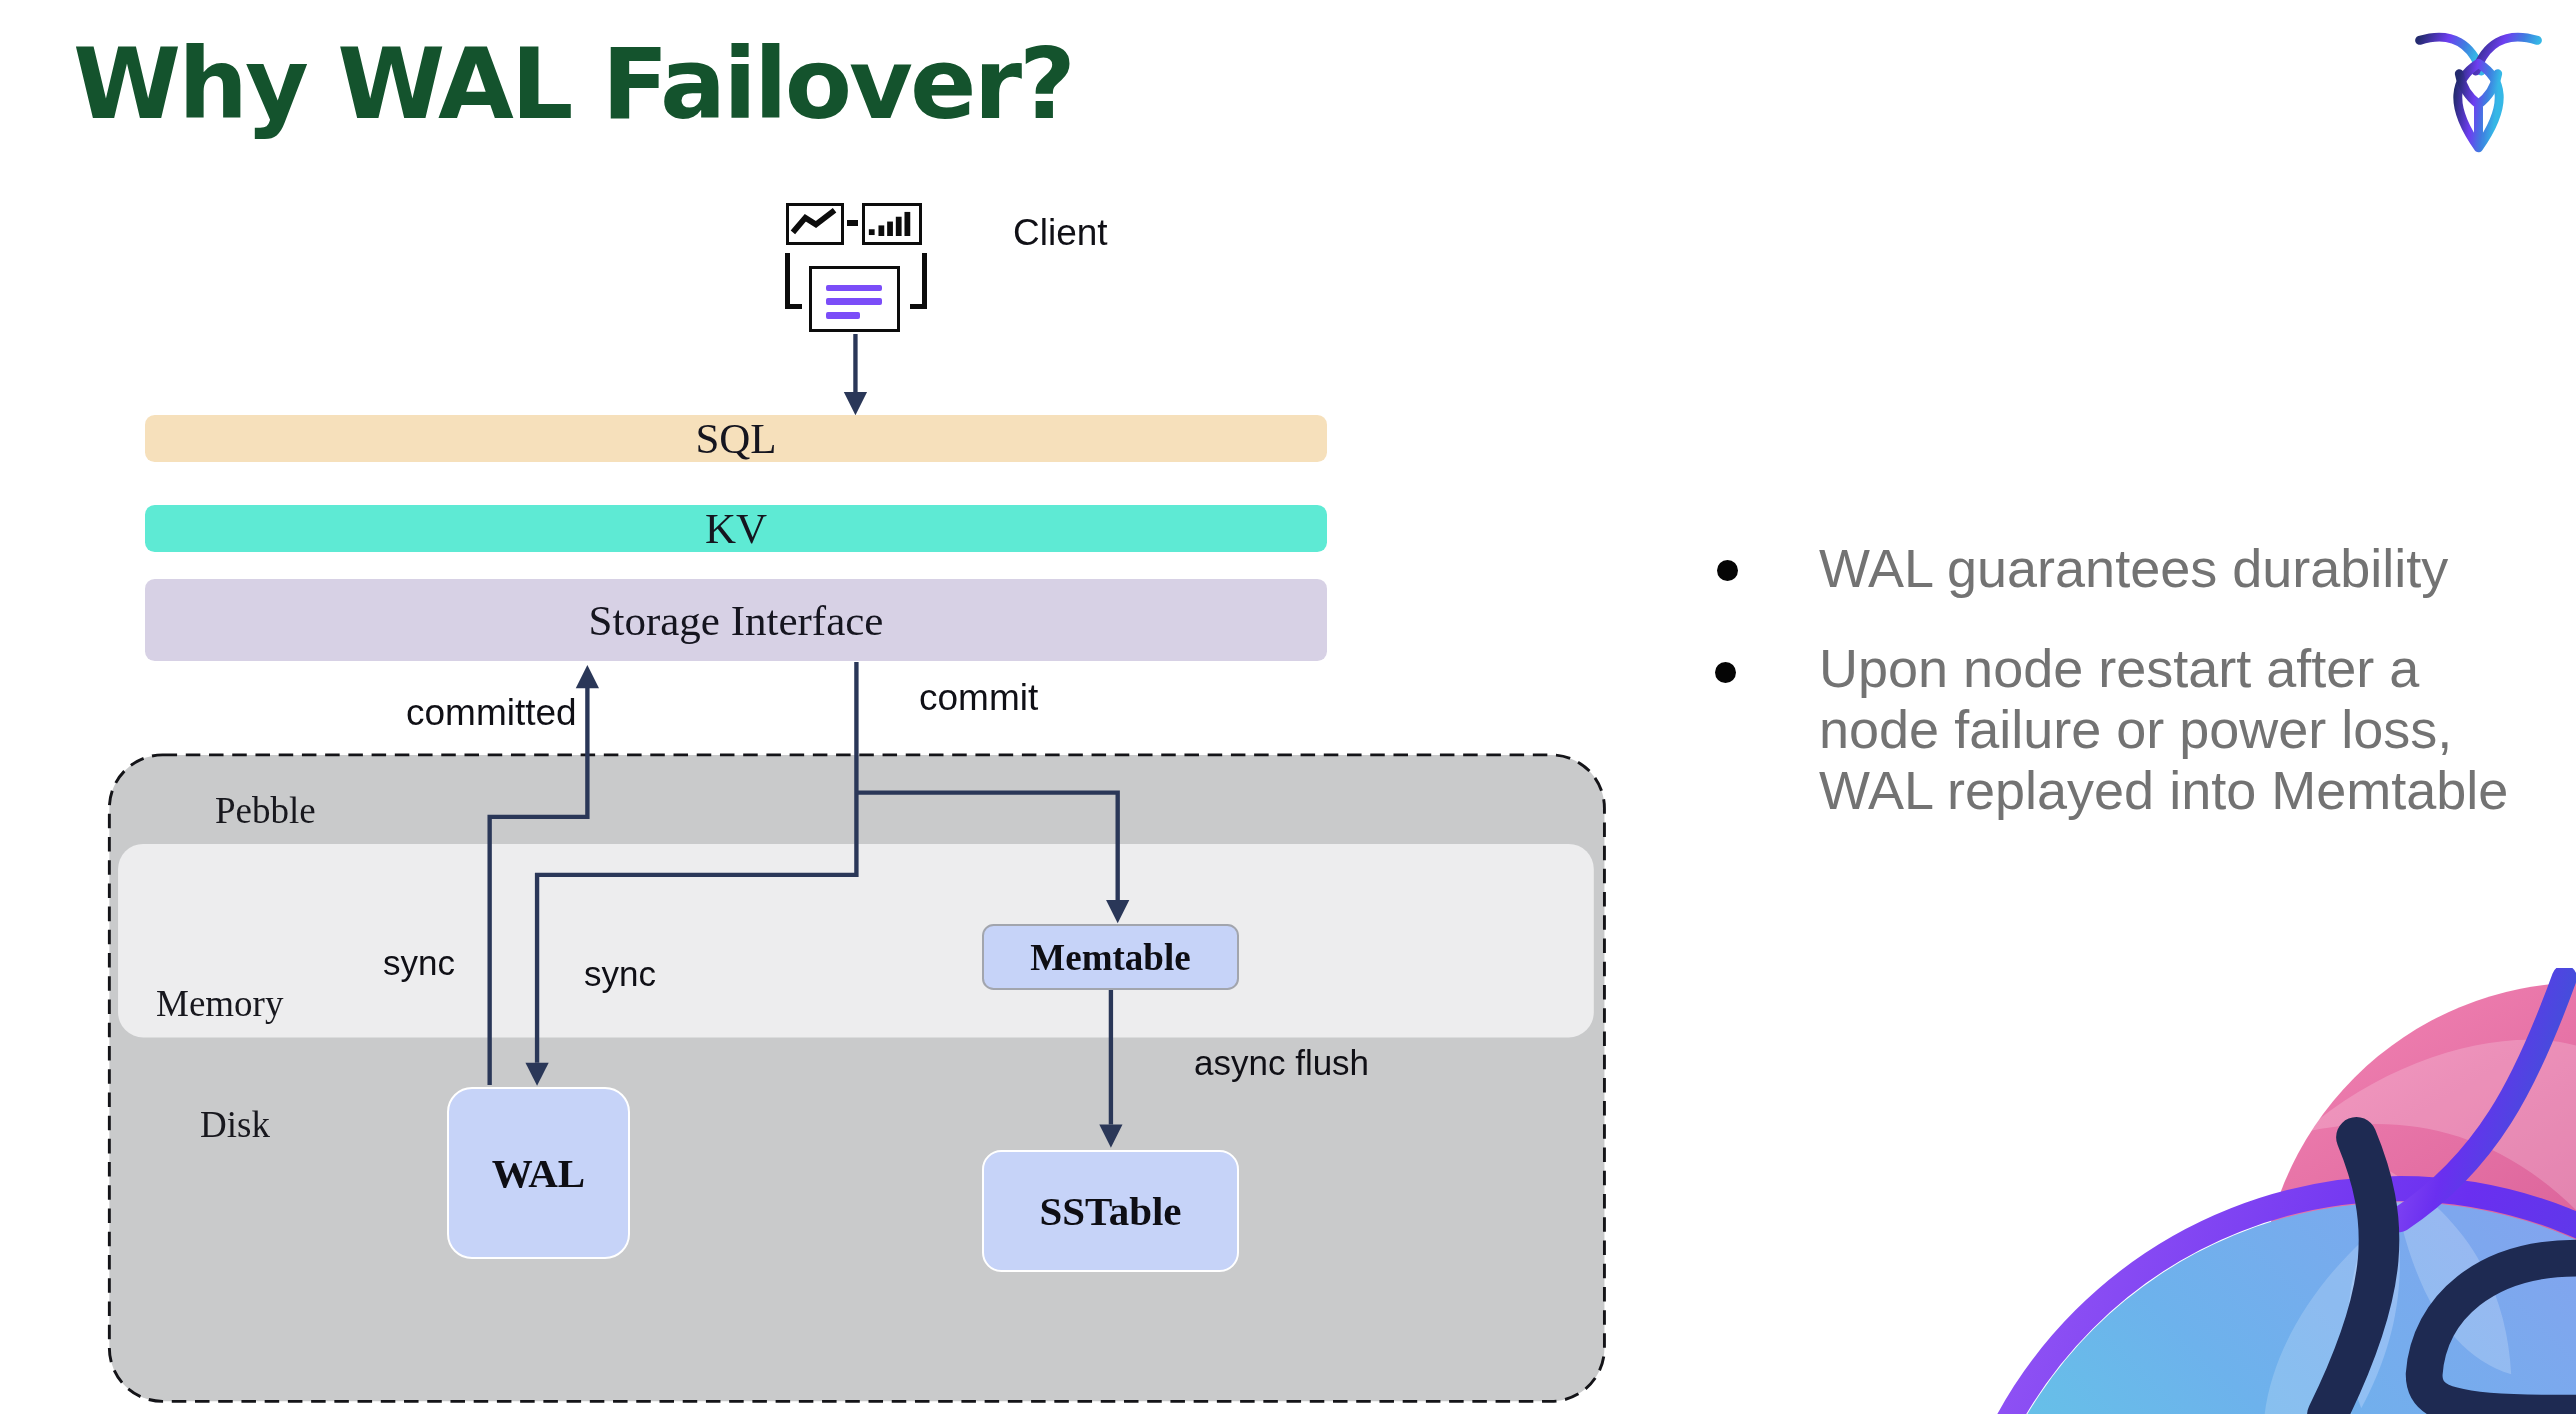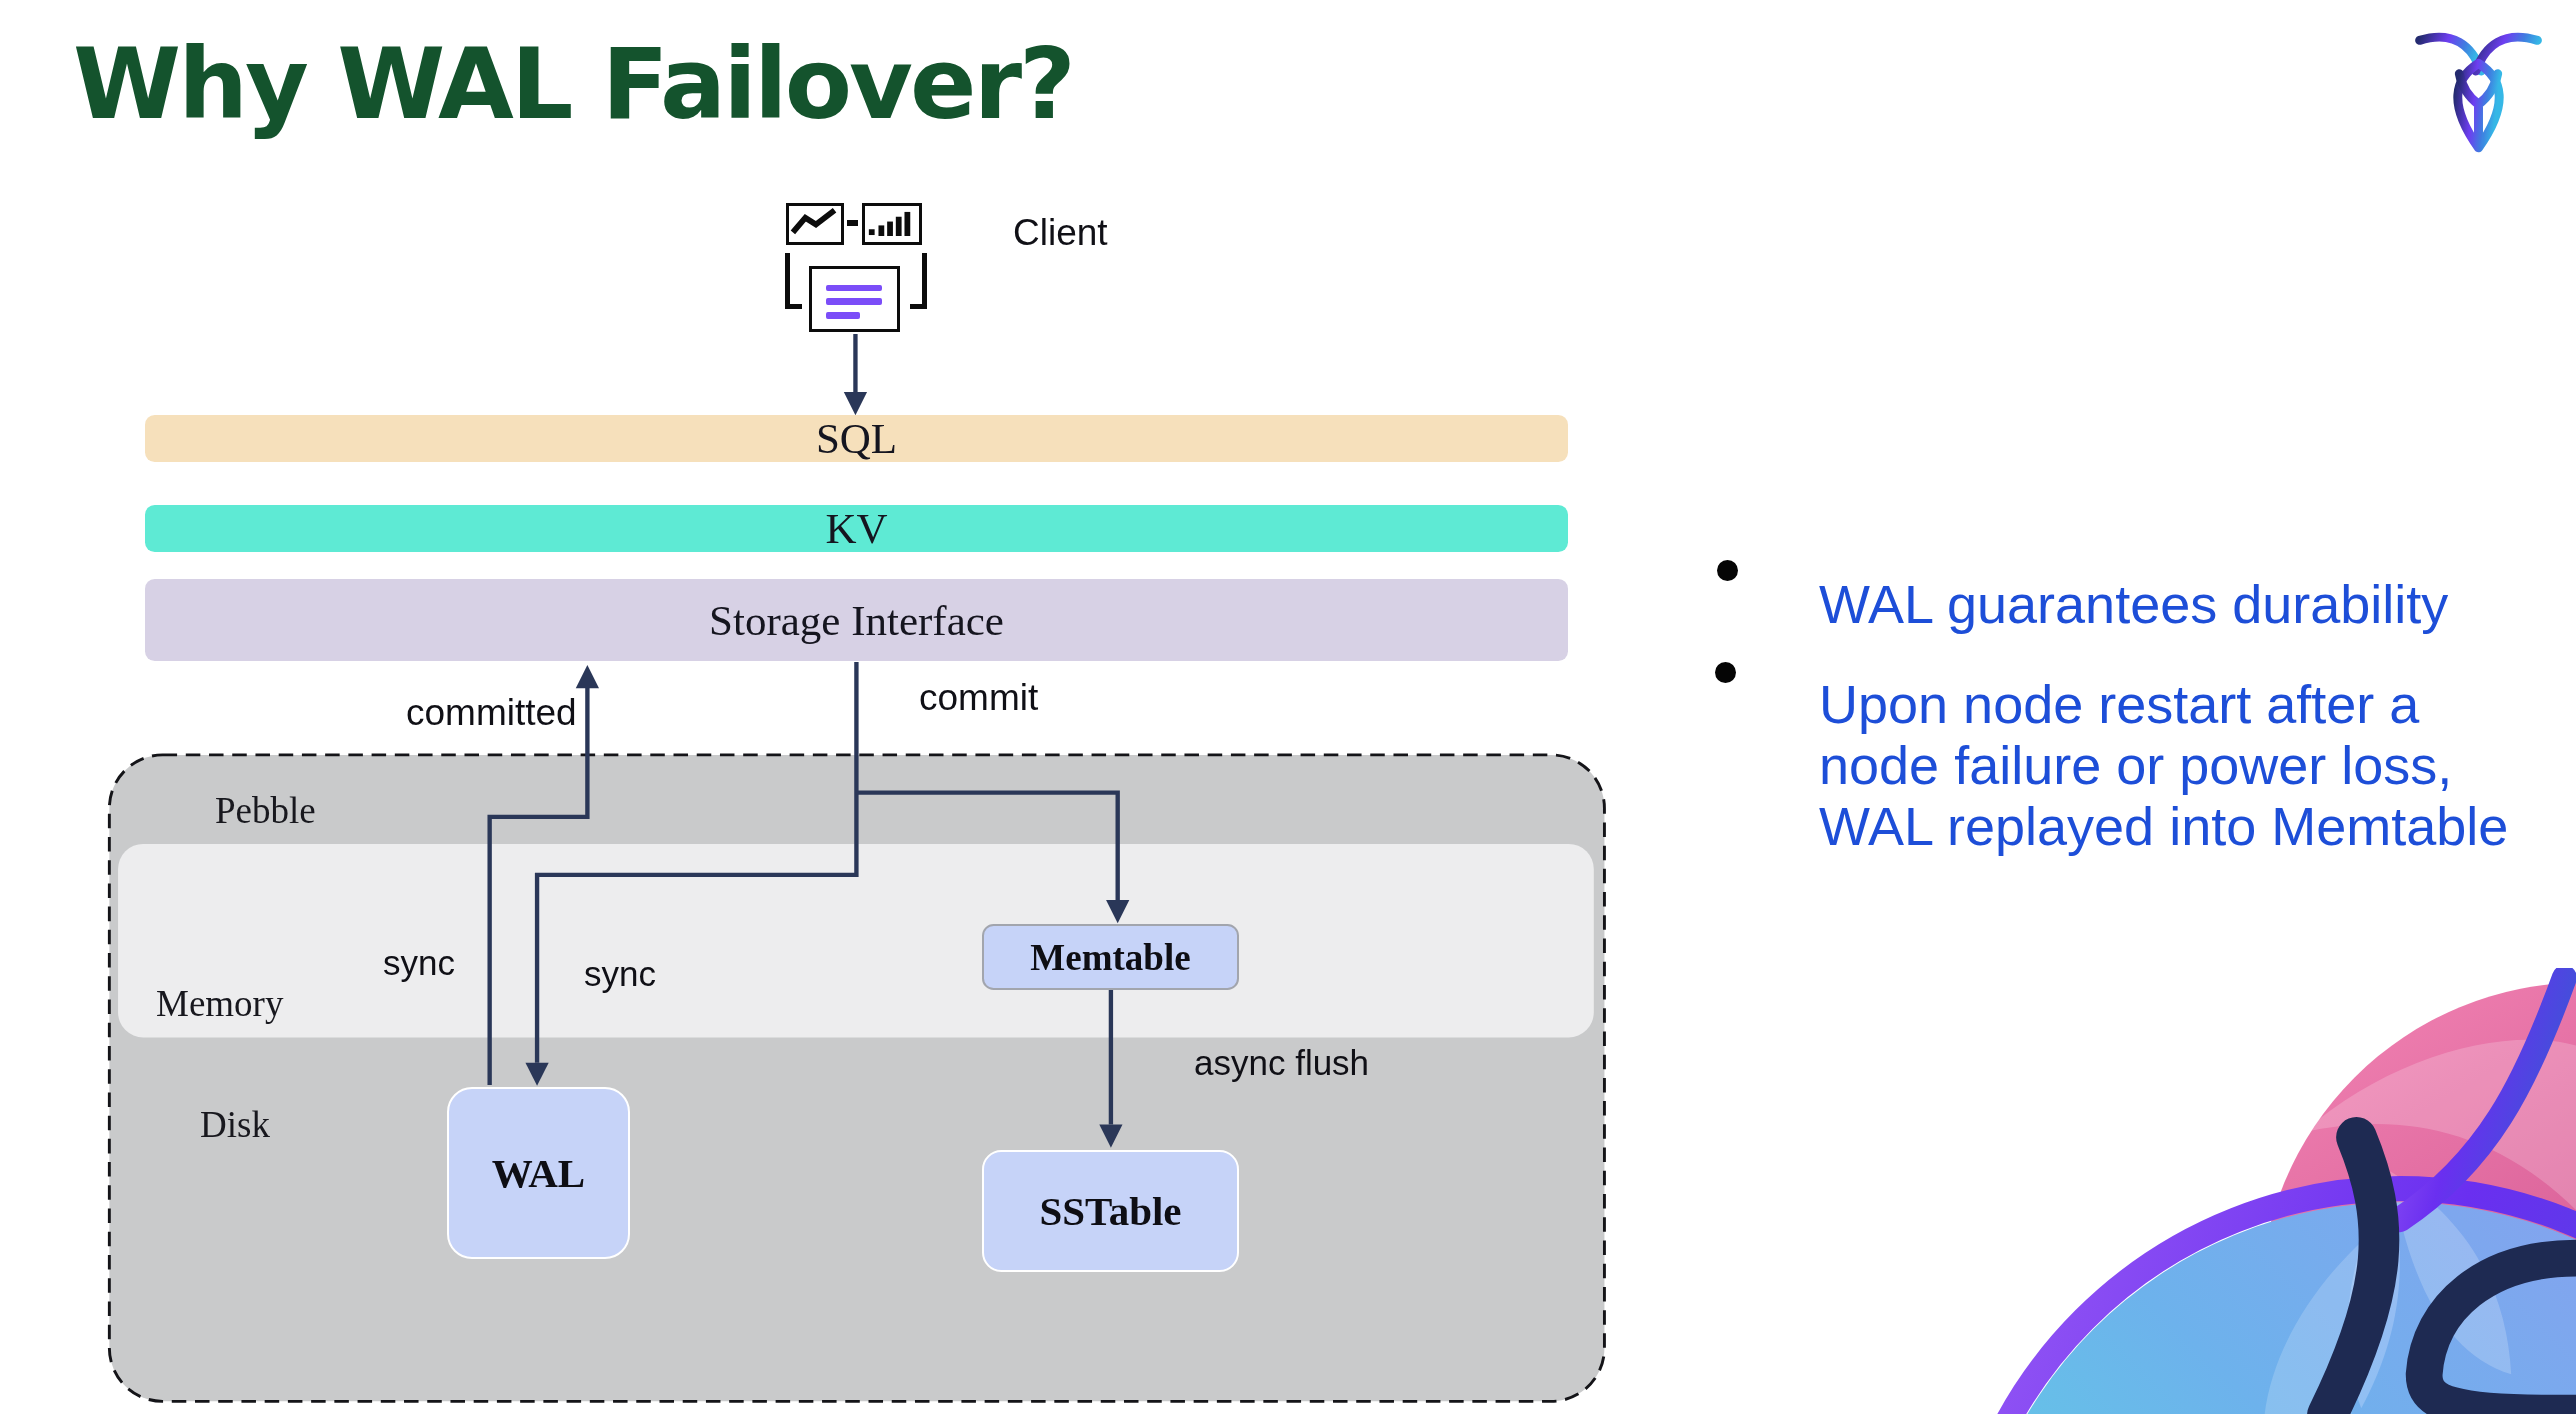--- a/index.html
+++ b/index.html
@@ -8,21 +8,21 @@
     overflow:hidden; font-family:"Liberation Sans", sans-serif; color:#15151f;
   }
   
   .title {
     position:absolute; left:37px; top:27px;
     font-family:"DejaVu Sans", sans-serif; font-weight:bold;
     font-size:98px; letter-spacing:-2.9px; color:#14532d; white-space:nowrap;margin-left:36px;
   }
   
   .bar {
-    position:absolute; left:145px; width:1423px; border-radius:9.7px;
+    position:absolute; left:145px; width:1182px; border-radius:9.7px;
     font-family:"Liberation Serif", serif; font-size:43px; color:#15151f;
     text-align:center; box-sizing:border-box;
   }
   .bar-sql     { top:415px; height:47px; line-height:48px; background:#f6e0bb; }
   .bar-kv      { top:505px; height:47px; line-height:48px; background:#5eead4; }
   .bar-storage { top:579px; height:82px; line-height:83px; background:#d7d1e5; }
   
   .diagram-svg { position:absolute; left:0; top:0; width:2576px; height:1415px; }
   
   .node {
@@ -57,21 +57,21 @@
   .ci-bracket-r { left:126px; top:54px; width:16.5px; height:56px; border-right:5.8px solid #0c0c0c; border-bottom:5.8px solid #0c0c0c; }
   .ci-doc { left:25px; top:67px; width:91px; height:66px; border:3.9px solid #0c0c0c; background:#fff; }
   .ci-line { position:absolute; background:#7b4df8; border-radius:1.9px; }
   .ci-line1 { left:13.5px; top:15.5px; width:56px; height:6.8px; }
   .ci-line2 { left:13.5px; top:29px; width:56px; height:6.8px; }
   .ci-line3 { left:13.5px; top:43px; width:34px; height:6.8px; }
   
   .bullet-dot { position:absolute; width:21px; height:21px; border-radius:50%; background:#050505; }
   .bdot1 { left:1717px; top:560px; }
   .bdot2 { left:1715px; top:662px; }
-  .bullet-text { position:absolute; left:1819px; font-size:54px; line-height:61px; color:#1d4ed8;margin-top:36px; }
+  .bullet-text { position:absolute; left:1819px; font-size:54px; line-height:61px; color:#737373; }
   .btext1 { top:538px; }
   .btext2 { top:638px; }
   
   .logo-svg { position:absolute; left:2400px; top:25px; width:157px; height:128px; }
   .corner-art { position:absolute; right:0; bottom:0; width:592px; height:447px; }
 </style>
 </head>
 <body>
 
 <div class="slide">

